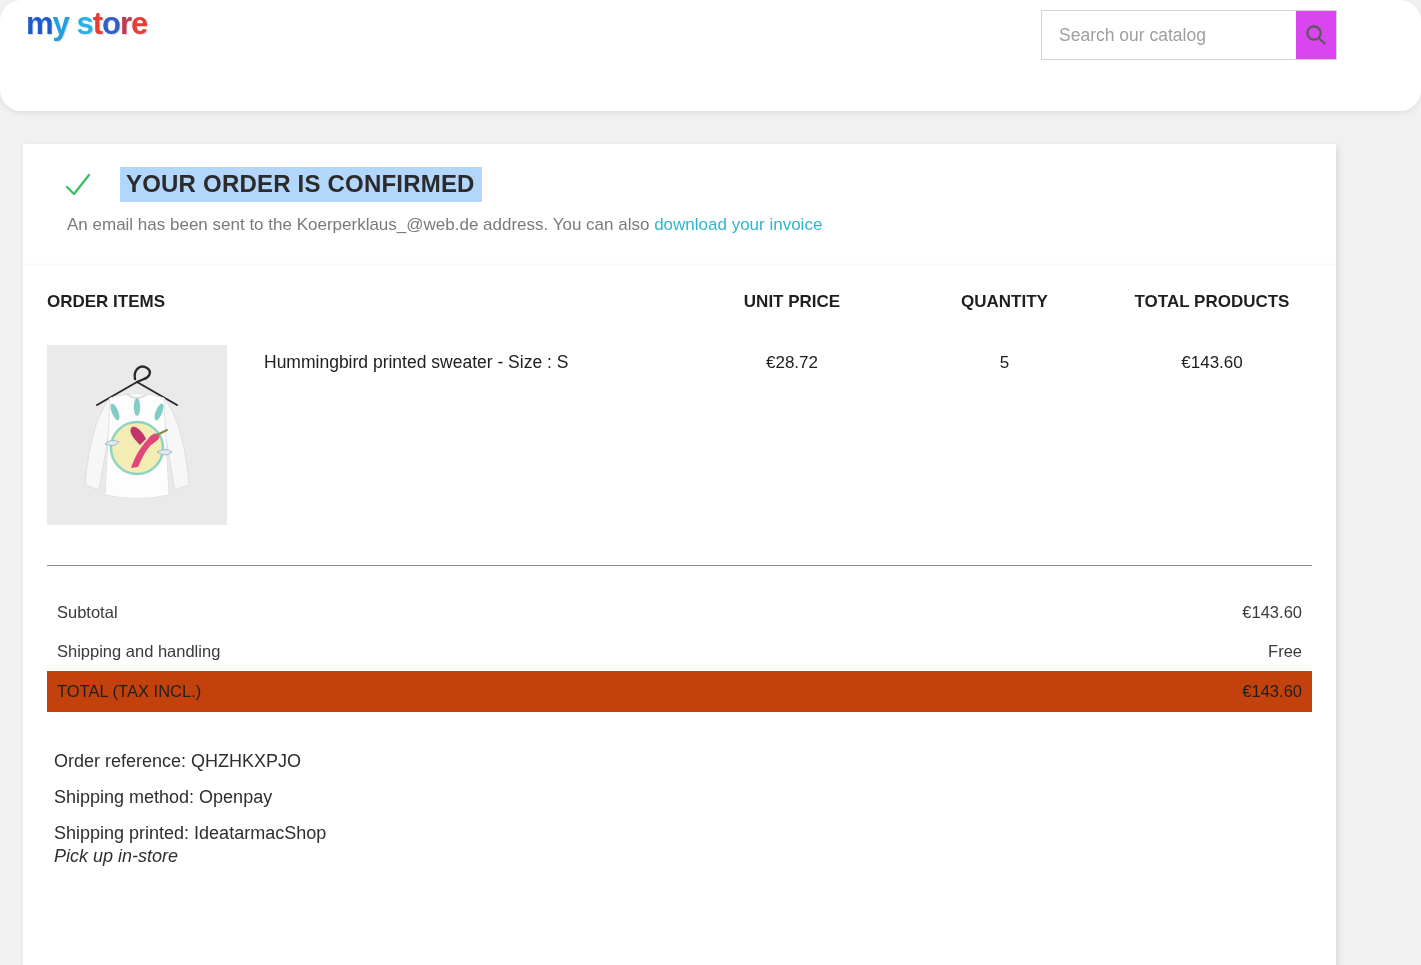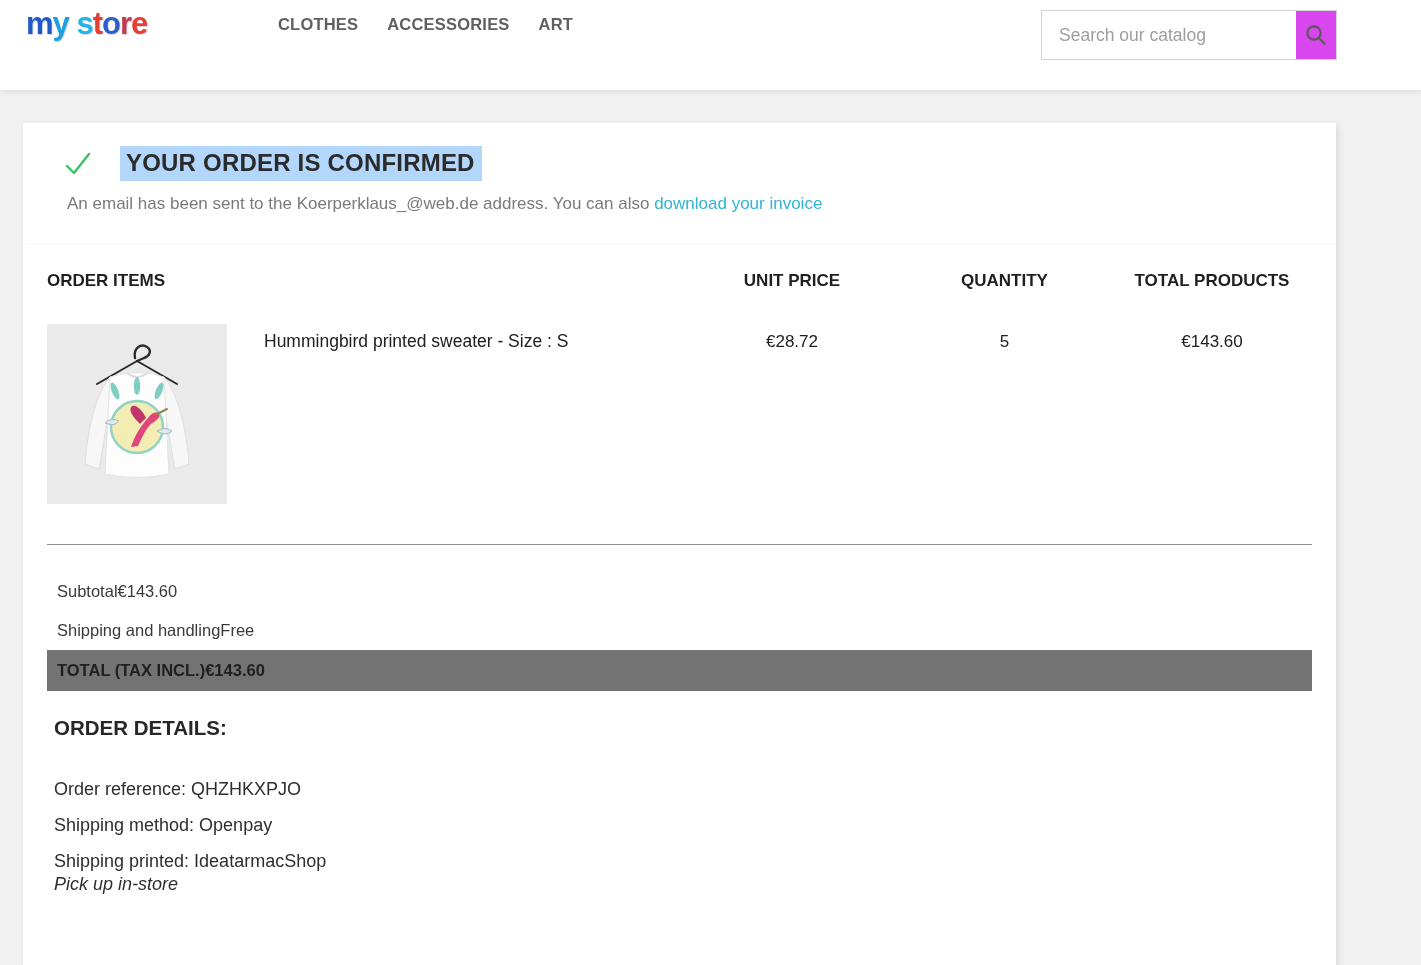--- a/index.html
+++ b/index.html
@@ -7,23 +7,23 @@
   body {
     font-family:"Liberation Sans", sans-serif;
     background:#f1f1f2;
     color:#232323;
     overflow:hidden;
   }
   .page { width:1421px; height:965px; position:relative; }
 
   
   .header {
-    height:90px; background:#ffffff;
+    height:111px; background:#ffffff;
     box-shadow:0 2px 6px rgba(0,0,0,.08);
-    position:relative; z-index:2;
+    position:relative; z-index:2;border-radius:21px;
   }
   .logo {
     position:absolute; left:26px; top:6px;
     font-size:31px; font-weight:800; letter-spacing:-1px;
     cursor:pointer; text-shadow:1px 1px 0 rgba(30,40,120,.18);
   }
   .nav { position:absolute; left:278px; top:15px; display:flex; gap:29px; list-style:none; }
   .nav-item {
     font-size:16.5px; font-weight:700; color:#5f5f5f;
     letter-spacing:.2px; cursor:pointer; white-space:nowrap;
@@ -70,44 +70,39 @@
   .prod-img {
     width:180px; height:180px; flex:0 0 auto; background:#eaeaea; cursor:pointer;
   }
   .prod-name { font-size:17.5px; color:#202020; padding-top:7px; }
   .prod-val { font-size:17px; color:#202020; padding-top:8px; }
 
   .divider { border:none; border-top:1px solid #8c8c8c; margin-top:40px; }
 
   .totals { margin-top:27px; }
   .tot-row {
-    display:flex; justify-content:flex-start; align-items:center;
+    display:flex; justify-content:space-between; align-items:center;
     padding:10px 10px; font-size:16.5px; color:#3a3a3a;
   }
   .tot-row.emph {
-    background:#737373; font-weight:700; color:#1f1f1f; padding:11px 10px;
+    background:#c2410c; font-weight:400; color:#1f1f1f; padding:11px 10px;
   }
 
   .details-heading { margin:25px 0 0 7px; font-size:20.5px; font-weight:700; color:#272727; }
   .detail-line { margin:15px 0 0 7px; font-size:18px; color:#2e2e2e; }
   .detail-line.first { margin-top:39px; }
   .detail-note { margin:2px 0 0 7px; font-size:18px; font-style:italic; color:#2e2e2e; }
 </style>
 </head>
 <body>
 
 <div class="page">
 
   <header class="header">
     <div class="logo"><span style="color: rgb(31, 91, 200);">m</span><span style="color: rgb(30, 159, 224);">y</span><span style="color: rgb(0, 0, 0);"> </span><span style="color: rgb(37, 178, 232);">s</span><span style="color: rgb(230, 62, 49);">t</span><span style="color: rgb(45, 95, 199);">o</span><span style="color: rgb(194, 58, 82);">r</span><span style="color: rgb(230, 62, 49);">e</span></div>
-    <ul class="nav">
-      <li class="nav-item">CLOTHES</li>
-      <li class="nav-item">ACCESSORIES</li>
-      <li class="nav-item">ART</li>
-    </ul>
     <div class="search-box">
       <input class="search-input" type="text" placeholder="Search our catalog" style="">
       <span class="search-icon">
         <svg width="24" height="24" viewBox="0 0 24 24" fill="none" stroke="#5a5a5a" stroke-width="2.2" stroke-linecap="round">
           <circle cx="10" cy="10" r="6.6"></circle>
           <line x1="15.2" y1="15.2" x2="20.5" y2="20.5"></line>
         </svg>
       </span>
     </div>
   </header>
@@ -180,20 +175,19 @@
       <div class="tot-row">
         <span>Shipping and handling</span>
         <span>Free</span>
       </div>
       <div class="tot-row emph">
         <span>TOTAL (TAX INCL.)</span>
         <span>€143.60</span>
       </div>
     </div>
 
-    <h2 class="details-heading">ORDER DETAILS:</h2>
     <p class="detail-line first">Order reference: QHZHKXPJO</p>
     <p class="detail-line">Shipping method: Openpay</p>
     <p class="detail-line">Shipping printed: IdeatarmacShop</p>
     <p class="detail-note">Pick up in-store</p>
 
   </section>
 </div>
 
 </body></html>

